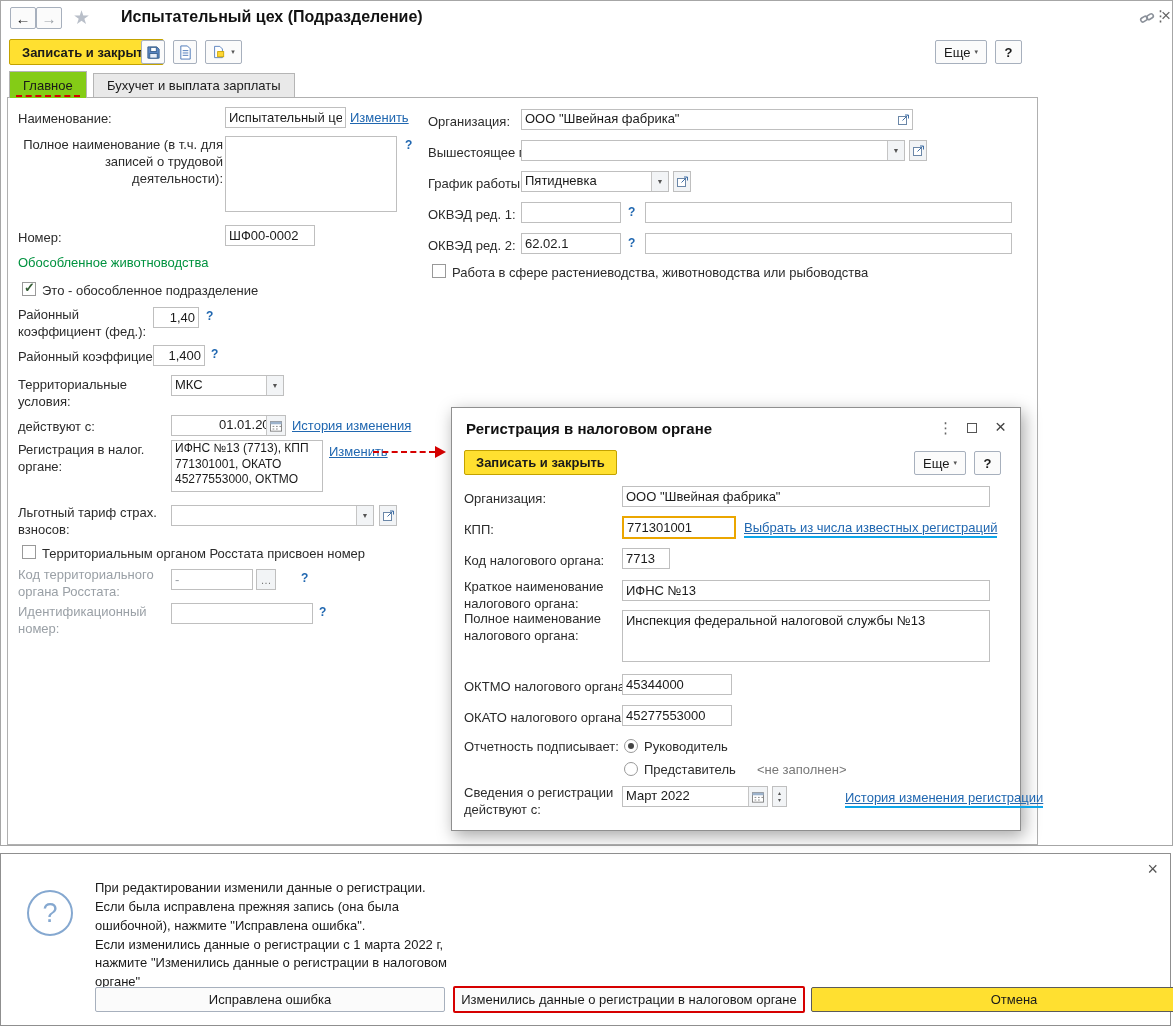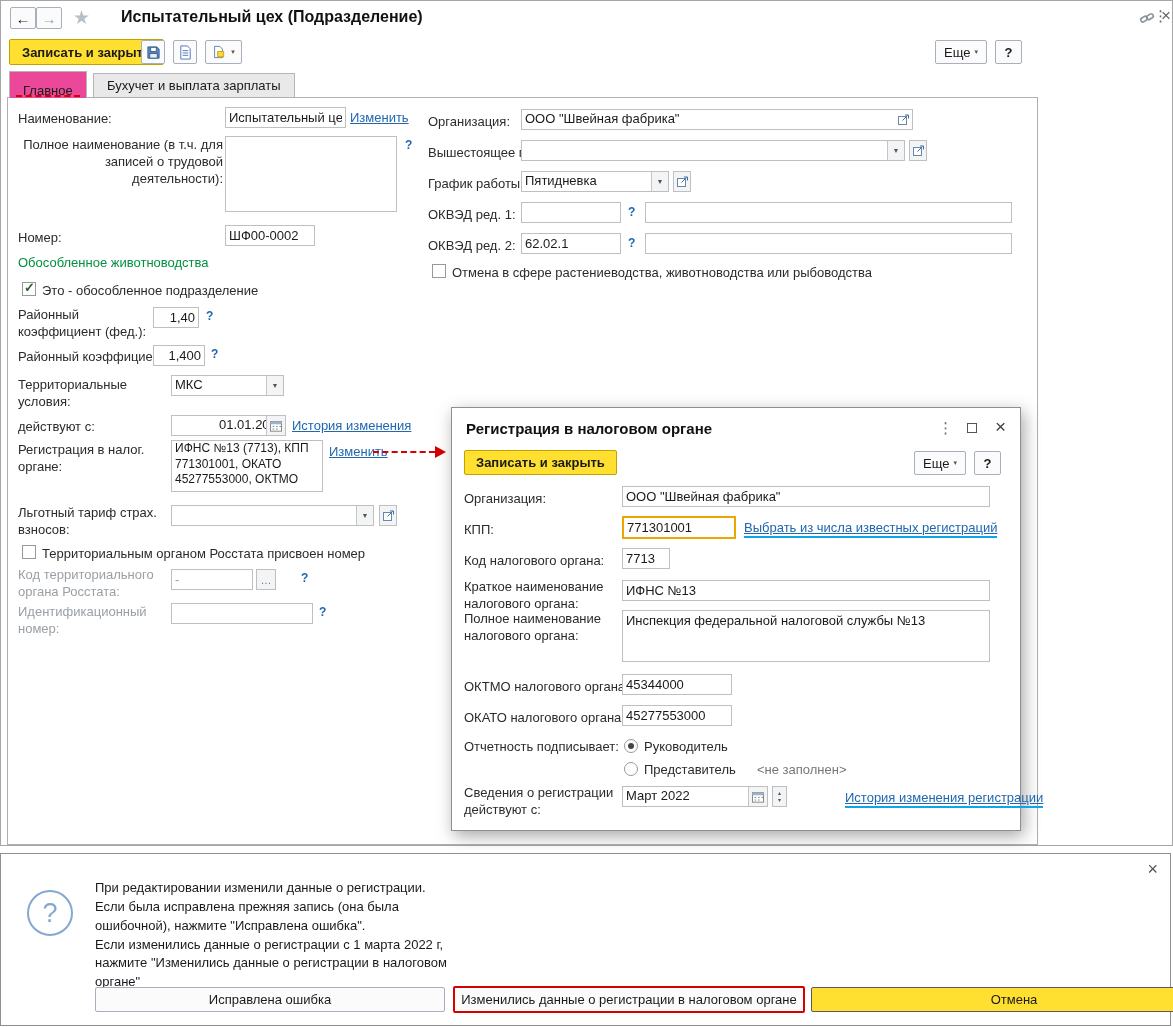--- a/index.html
+++ b/index.html
@@ -32,21 +32,21 @@
   .cb{box-sizing:border-box;width:14px;height:14px;border:1px solid #999;background:#fff;
       position:absolute;cursor:pointer;}
   .cb.on::after{content:"✓";position:absolute;left:1px;top:-3px;font-size:13px;
                 font-weight:bold;color:#355e35;}
   .radio{box-sizing:border-box;width:14px;height:14px;border:1px solid #999;border-radius:50%;
          background:#fff;position:absolute;cursor:pointer;}
   .radio.on::after{content:"";position:absolute;left:3px;top:3px;width:6px;height:6px;
                    border-radius:50%;background:#444;}
   .tab{position:absolute;box-sizing:border-box;border:1px solid #b5b5b5;display:flex;
        align-items:center;padding:0 13px;font-size:13px;cursor:pointer;color:#1a1a1a;}
-  .tab.active{background:#ec4899;border-bottom:none;z-index:3;align-items:flex-end;}
+  .tab.active{background:#84cc16;border-bottom:none;z-index:3;}
   .tab.inactive{background:#e9e9e9;}
   .red-ul{border-bottom:2px solid #0ea5e9;padding-bottom:1px;}
   .dialog{position:absolute;left:450px;top:406px;width:570px;height:424px;background:#fff;
           border:1px solid #8f8f8f;box-shadow:3px 5px 16px rgba(0,0,0,.35);z-index:10;
           box-sizing:border-box;}
   .panel{position:absolute;left:0;top:853px;width:1171px;height:173px;border:1px solid #8f8f8f;
          background:#fff;box-sizing:border-box;}
   .formarea{position:absolute;left:6px;top:96px;width:1031px;height:748px;
             border:1px solid #b0b0b0;background:#fff;z-index:2;box-sizing:border-box;}
   .titleicon{color:#8a9099;cursor:pointer;position:absolute;}
@@ -223,21 +223,21 @@
     <input class="field abs" style="left: 513px; top: 104px; width: 100px;" value="">
     <span class="help" style="left:620px;top:107px;">?</span>
     <input class="field abs" style="left: 637px; top: 104px; width: 367px;" value="">
 
     <span class="label" style="left:420px;top:139px;">ОКВЭД ред. 2:</span>
     <input class="field abs" style="left: 513px; top: 135px; width: 100px;" value="62.02.1">
     <span class="help" style="left:620px;top:138px;">?</span>
     <input class="field abs" style="left: 637px; top: 135px; width: 367px;" value="">
 
     <span class="cb" style="left:424px;top:166px;"></span>
-    <span class="label" style="left:444px;top:166px;">Отмена в сфере растениеводства, животноводства или рыбоводства</span>
+    <span class="label" style="left:444px;top:166px;">Работа в сфере растениеводства, животноводства или рыбоводства</span>
   </div>
 
   <div class="abs" style="left:372px;top:450px;width:62px;border-top:2px dashed #d60000;z-index:5;"></div>
   <div class="abs" style="left:434px;top:445px;width:0;height:0;border-left:11px solid #d60000;border-top:6px solid transparent;border-bottom:6px solid transparent;z-index:5;"></div>
 
   <div class="dialog">
     <span class="abs" style="left:14px;top:12px;font-size:15px;font-weight:bold;color:#111;">Регистрация в налоговом органе</span>
     <span class="titleicon" style="left:486px;top:11px;font-size:15px;color:#666;">⋮</span>
     <span class="abs" style="left:515px;top:15px;width:10px;height:10px;border:1.5px solid #555;cursor:pointer;"></span>
     <span class="titleicon" style="left:543px;top:8px;font-size:19px;color:#444;">×</span>

